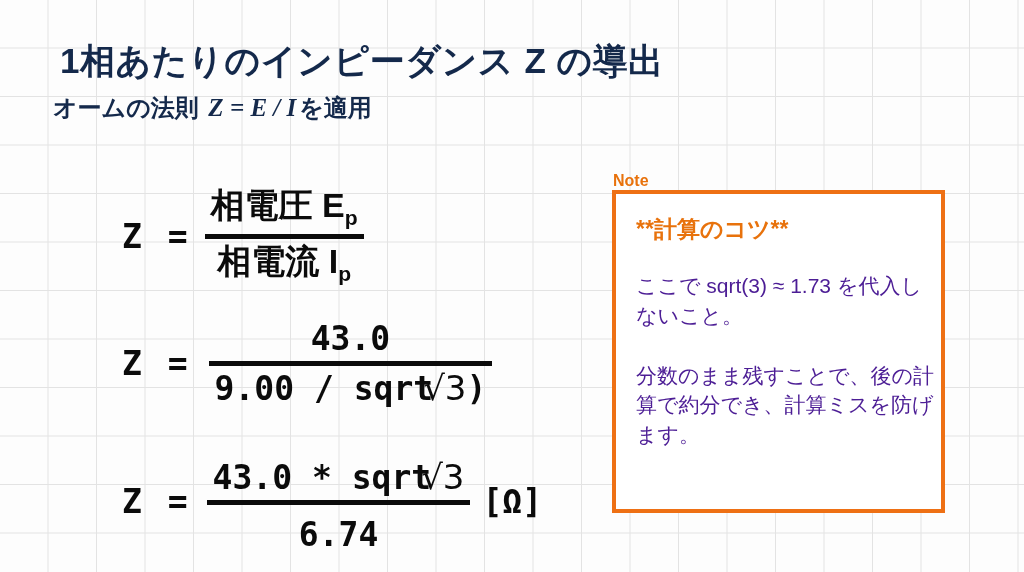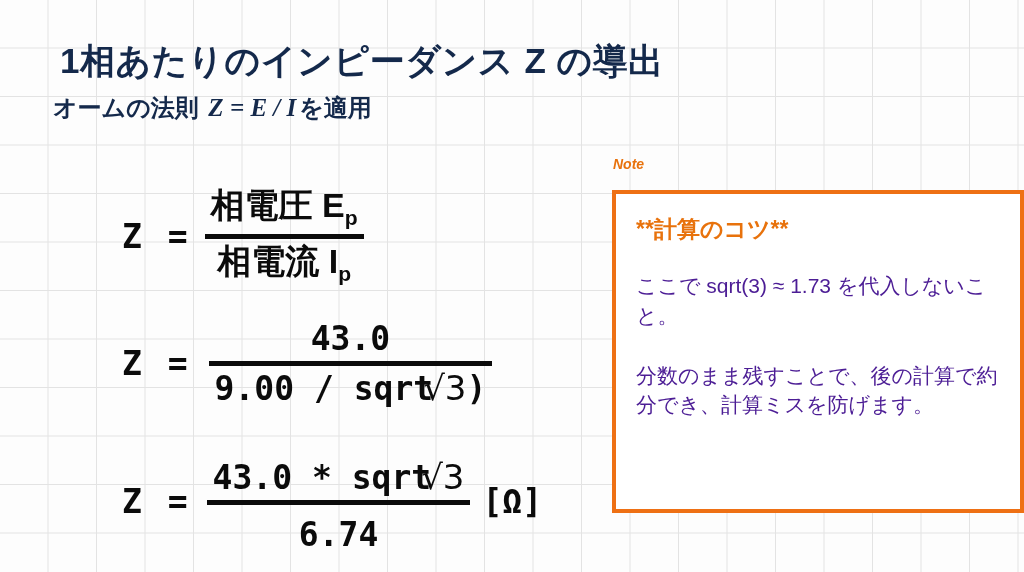--- a/index.html
+++ b/index.html
@@ -134,31 +134,30 @@
     margin-left: -10px;
     font-family: "DejaVu Sans", sans-serif;
     font-weight: normal;
     font-size: 34px;
   }
 
   
   #note-label {
     position: absolute;
     left: 613px;
-    top: 156px;
-    font-size: 14px;
+    top: 172px;
+    font-size: 16px;
     font-weight: bold;
     color: #e8720c;
-    font-style: italic;
   }
   #note-box {
     position: absolute;
     left: 612px;
     top: 190px;
-    width: 412px;
+    width: 333px;
     height: 323px;
     box-sizing: border-box;
     border: 4px solid #ee7014;
     background: #ffffff;
     padding: 18px 5px 14px 20px;
   }
   #note-heading {
     font-size: 23px;
     font-weight: bold;
     color: #e8720c;

